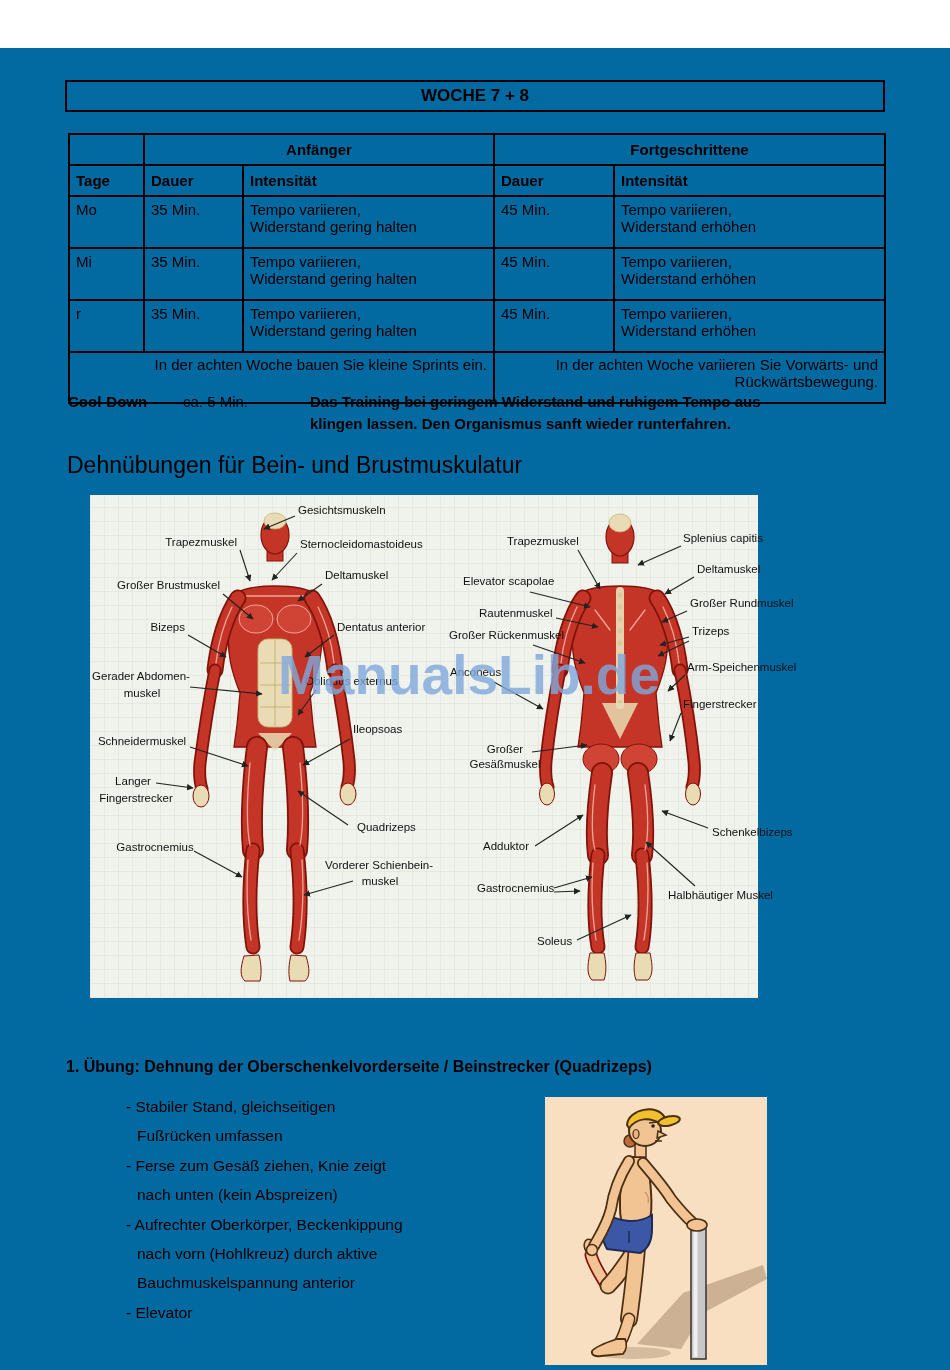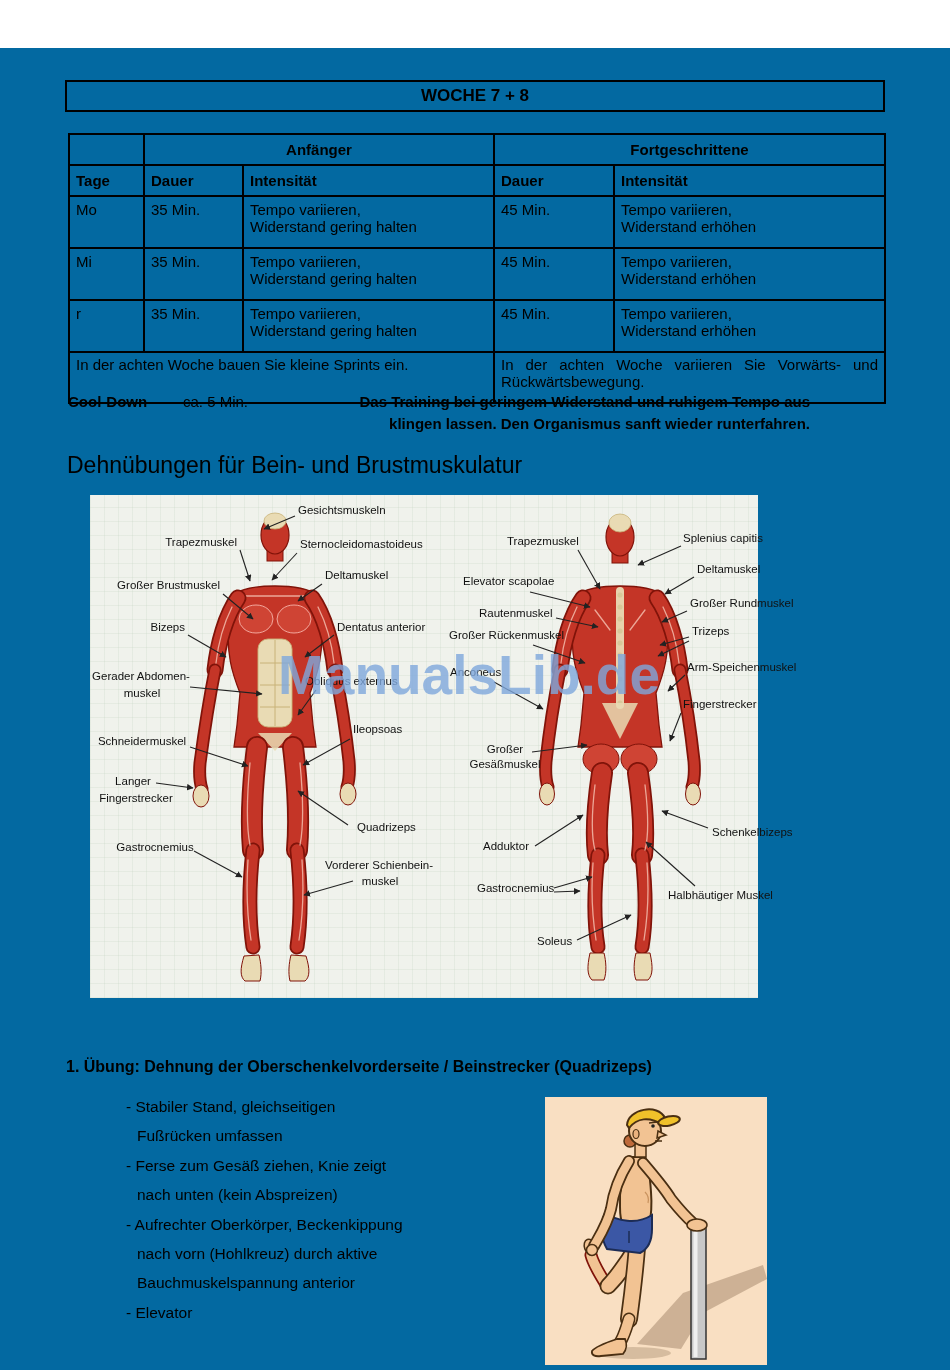--- a/index.html
+++ b/index.html
@@ -9,25 +9,25 @@
   .title-box{position:absolute;left:65px;top:32px;width:816px;height:28px;
              border:2px solid #000;display:flex;align-items:center;justify-content:center;
              font-weight:bold;font-size:17px;}
 
   table.sched{position:absolute;left:68px;top:85px;width:816px;border-collapse:collapse;
               table-layout:fixed;font-size:15px;}
   table.sched td{border:2px solid #000;padding:2px 6px;overflow:hidden;}
   table.sched tr.gh td{height:25px;font-weight:bold;text-align:center;vertical-align:middle;}
   table.sched tr.ch td{height:25px;font-weight:bold;vertical-align:middle;border-radius:9px;}
   table.sched tr.dr td{height:44px;vertical-align:top;padding-top:4px;border-radius:16px;}
-  table.sched tr.ft td{height:44px;vertical-align:top;padding-top:3px;}
+  table.sched tr.ft td{height:44px;vertical-align:top;padding-top:3px;text-align:right;}
   .ml{white-space:pre-line;}
   .just{text-align:justify;}
 
-  .cd{position:absolute;top:343px;font-size:15px;line-height:22px;text-align:right;}
+  .cd{position:absolute;top:343px;font-size:15px;line-height:22px;}
   .cd-label{left:68px;font-weight:bold;}
   .cd-dur{left:183px;}
   .cd-desc{left:310px;width:500px;font-weight:bold;}
 
   .sec-head{position:absolute;left:67px;top:404px;font-size:23px;}
 
   .diagram{position:absolute;left:90px;top:447px;width:668px;height:503px;
            background-color:#f0f2ec;
            background-image:repeating-linear-gradient(0deg,rgba(170,195,170,.16) 0 1px,transparent 1px 14px),
                             repeating-linear-gradient(90deg,rgba(170,195,170,.16) 0 1px,transparent 1px 14px);}

